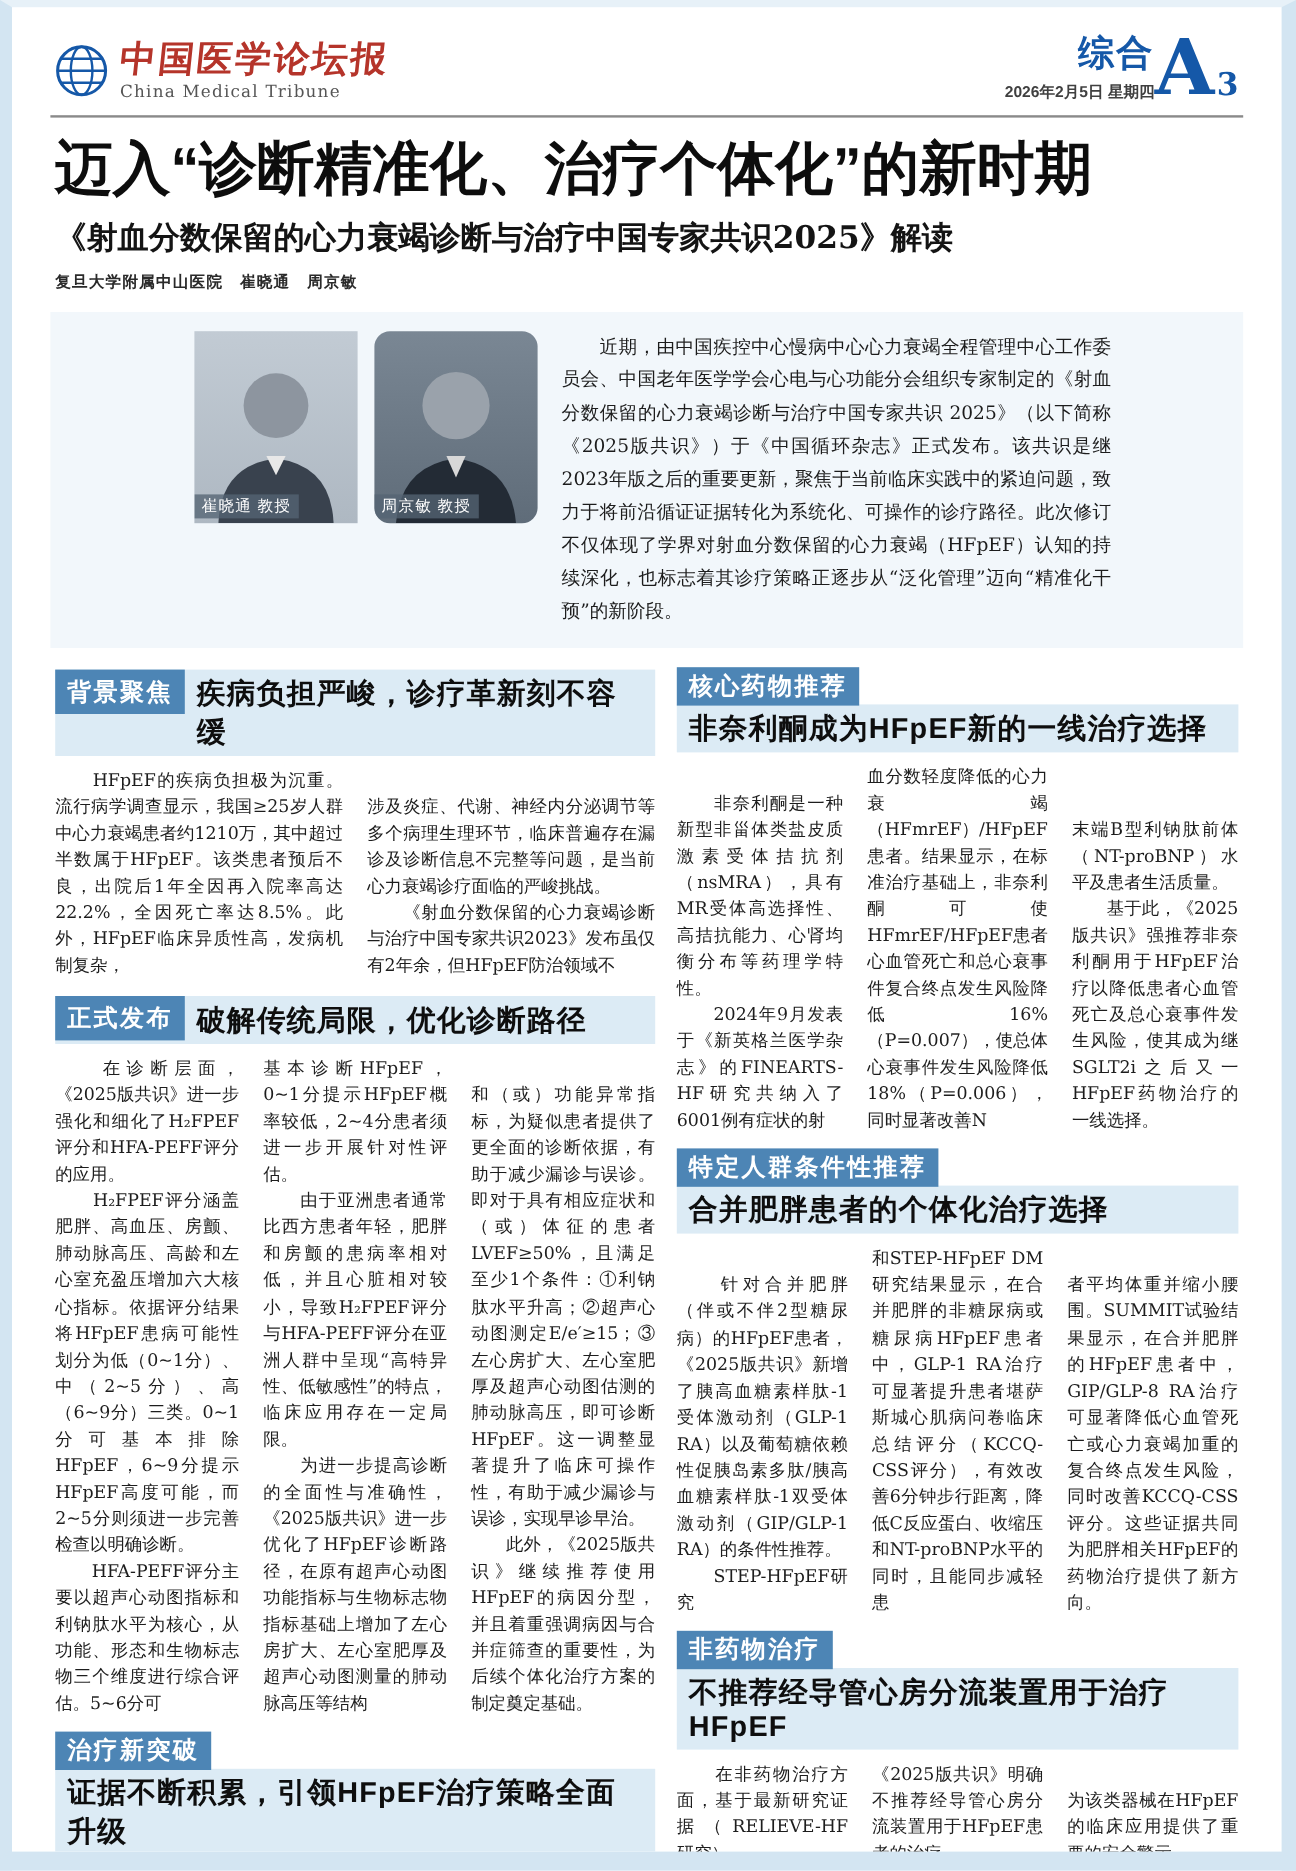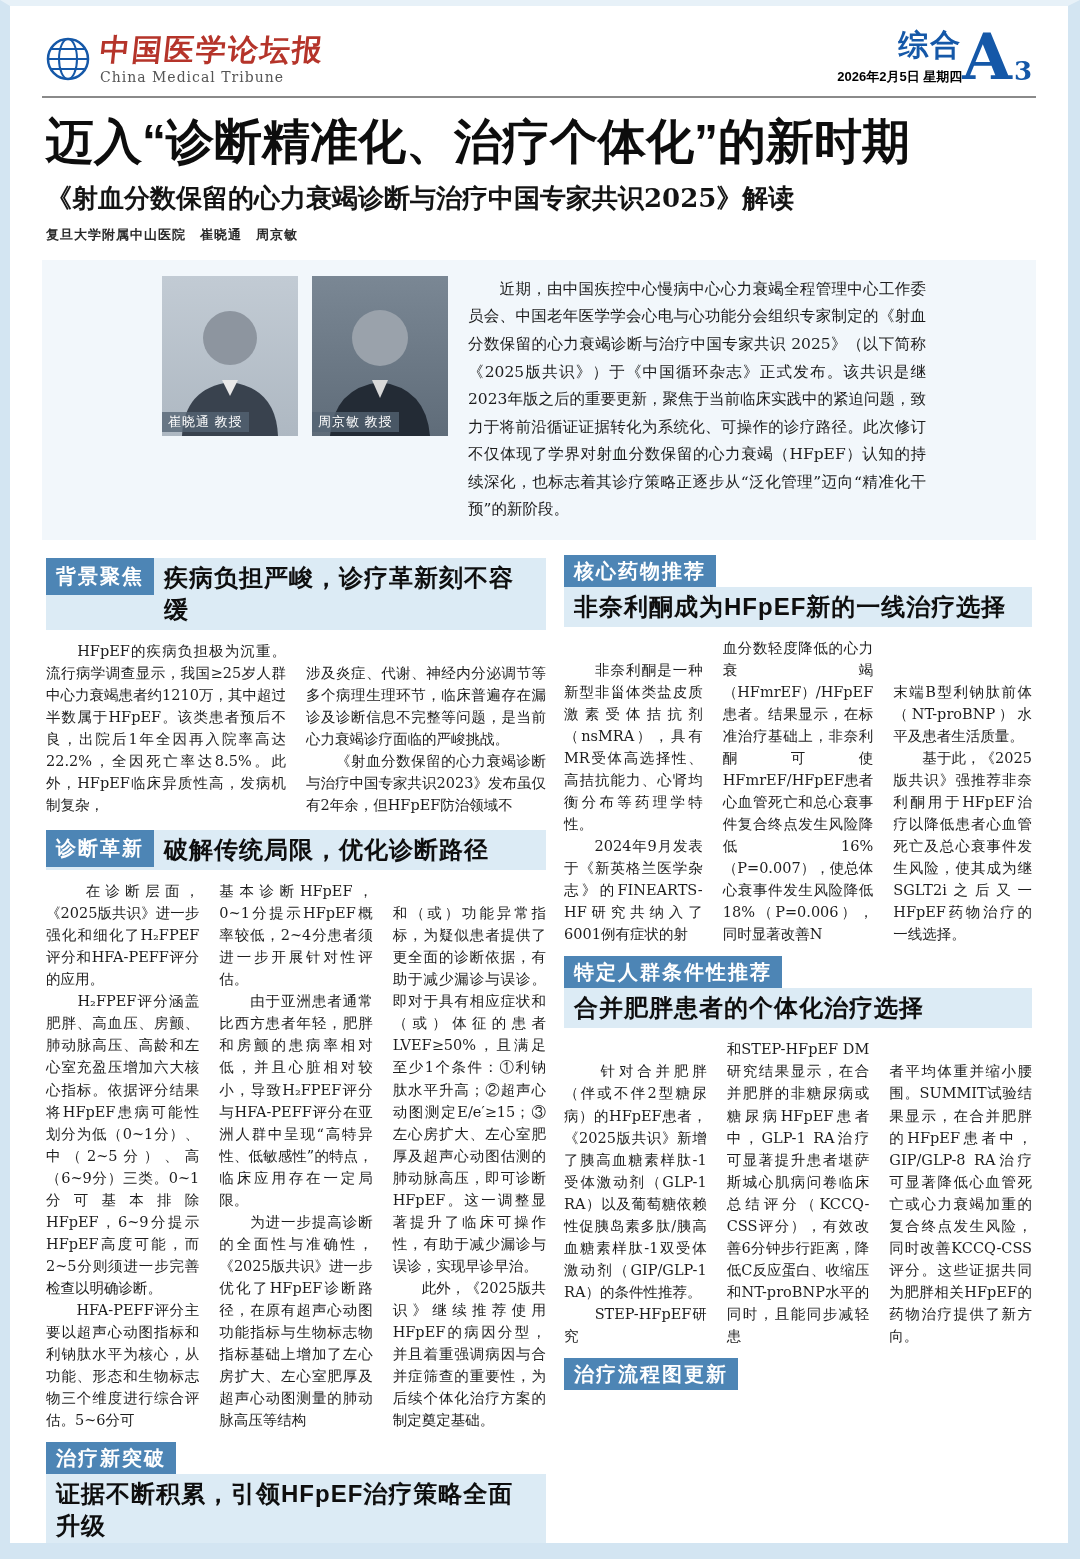--- a/index.html
+++ b/index.html
@@ -17,21 +17,21 @@
     padding:22px 4px 10px 4px;border-bottom:2px solid #8a8a8a;}
   .brand{display:flex;align-items:center;gap:10px;}
   .globe{width:44px;height:44px;}
   .brand-txt{display:flex;flex-direction:column;line-height:1.1;}
   .brand-cn{font-family:"DejaVu Serif",serif;font-size:30px;font-weight:700;color:#b5342a;
     transform:skewX(-6deg);letter-spacing:2px;}
   .brand-en{font-family:"DejaVu Serif",serif;font-size:14px;color:#555;margin-top:4px;letter-spacing:1px;}
   .mast-right{display:flex;align-items:flex-end;}
   .mast-right-col{display:flex;flex-direction:column;align-items:flex-end;}
   .sec-name{color:#1558a8;font-size:30px;font-weight:900;letter-spacing:2px;line-height:1;}
-  .date{font-size:13px;font-weight:700;color:#000000;margin-top:8px;white-space:nowrap;}
+  .date{font-size:13px;font-weight:700;color:#404040;margin-top:8px;white-space:nowrap;}
   .pageno{font-family:"DejaVu Serif",serif;color:#1558a8;line-height:.9;display:flex;align-items:flex-end;}
   .pageno .a{font-size:64px;font-weight:700;}
   .pageno .n{font-size:26px;font-weight:700;margin-left:2px;margin-bottom:2px;}
 
   
   .headline{padding:16px 4px 6px 4px;}
   .title{font-size:48px;font-weight:900;color:#0d0d0d;letter-spacing:0px;line-height:1.15;white-space:nowrap;}
   .subtitle{font-family:"DejaVu Serif",serif;font-size:26px;font-weight:700;color:#141414;margin-top:12px;}
   .byline{font-size:13px;font-weight:700;color:#2a2a2a;margin-top:10px;letter-spacing:1px;}
 
@@ -103,21 +103,21 @@
 
     <div class="intro">
       <div class="photo" style="background:linear-gradient(#c2cbd4,#aeb8c2);">
         <svg width="136" height="160" viewBox="0 0 136 160">
           <circle cx="68" cy="62" r="27" fill="#8d959f"></circle>
           <path d="M20 160 Q22 112 68 106 Q114 112 116 160 Z" fill="#39424e"></path>
           <path d="M60 104 L68 120 L76 104 Z" fill="#e8e8e8"></path>
         </svg>
         <span class="caption">崔晓通 教授</span>
       </div>
-      <div class="photo" style="background:linear-gradient(#7a8794,#5f6c79);">
+      <div class="photo" style="background:linear-gradient(#7a8794,#5f6c79);border-radius:13px;">
         <svg width="136" height="160" viewBox="0 0 136 160">
           <circle cx="68" cy="62" r="28" fill="#9aa2ab"></circle>
           <path d="M18 160 Q22 112 68 106 Q114 112 118 160 Z" fill="#232b35"></path>
           <path d="M60 104 L68 122 L76 104 Z" fill="#d8d8d8"></path>
         </svg>
         <span class="caption">周京敏 教授</span>
       </div>
       <div class="intro-text">　　近期，由中国疾控中心慢病中心心力衰竭全程管理中心工作委员会、中国老年医学学会心电与心功能分会组织专家制定的《射血分数保留的心力衰竭诊断与治疗中国专家共识 2025》（以下简称《2025版共识》）于《中国循环杂志》正式发布。该共识是继2023年版之后的重要更新，聚焦于当前临床实践中的紧迫问题，致力于将前沿循证证据转化为系统化、可操作的诊疗路径。此次修订不仅体现了学界对射血分数保留的心力衰竭（HFpEF）认知的持续深化，也标志着其诊疗策略正逐步从“泛化管理”迈向“精准化干预”的新阶段。</div>
     </div>
 
@@ -132,21 +132,21 @@
           </div>
           <div class="sec-body">
             <div class="tcol">　　HFpEF的疾病负担极为沉重。流行病学调查显示，我国≥25岁人群中心力衰竭患者约1210万，其中超过半数属于HFpEF。该类患者预后不良，出院后1年全因再入院率高达22.2%，全因死亡率达8.5%。此外，HFpEF临床异质性高，发病机制复杂，</div>
             <div class="tcol">涉及炎症、代谢、神经内分泌调节等多个病理生理环节，临床普遍存在漏诊及诊断信息不完整等问题，是当前心力衰竭诊疗面临的严峻挑战。
 　　《射血分数保留的心力衰竭诊断与治疗中国专家共识2023》发布虽仅有2年余，但HFpEF防治领域不</div>
           </div>
         </section>
 
         <section>
           <div class="sec-head-row">
-            <span class="label">诊断革新</span>
+            <span class="label">正式发布</span>
             <span class="stitle">破解传统局限，优化诊断路径</span>
           </div>
           <div class="sec-body">
             <div class="tcol">　　在诊断层面，《2025版共识》进一步强化和细化了H₂FPEF评分和HFA-PEFF评分的应用。
 　　H₂FPEF评分涵盖肥胖、高血压、房颤、肺动脉高压、高龄和左心室充盈压增加六大核心指标。依据评分结果将HFpEF患病可能性划分为低（0~1分）、中（2~5分）、高（6~9分）三类。0~1分可基本排除HFpEF，6~9分提示HFpEF高度可能，而2~5分则须进一步完善检查以明确诊断。
 　　HFA-PEFF评分主要以超声心动图指标和利钠肽水平为核心，从功能、形态和生物标志物三个维度进行综合评估。5~6分可</div>
             <div class="tcol">基本诊断HFpEF，0~1分提示HFpEF概率较低，2~4分患者须进一步开展针对性评估。
 　　由于亚洲患者通常比西方患者年轻，肥胖和房颤的患病率相对低，并且心脏相对较小，导致H₂FPEF评分与HFA-PEFF评分在亚洲人群中呈现“高特异性、低敏感性”的特点，临床应用存在一定局限。
 　　为进一步提高诊断的全面性与准确性，《2025版共识》进一步优化了HFpEF诊断路径，在原有超声心动图功能指标与生物标志物指标基础上增加了左心房扩大、左心室肥厚及超声心动图测量的肺动脉高压等结构</div>
             <div class="tcol">和（或）功能异常指标，为疑似患者提供了更全面的诊断依据，有助于减少漏诊与误诊。即对于具有相应症状和（或）体征的患者LVEF≥50%，且满足至少1个条件：①利钠肽水平升高；②超声心动图测定E/e′≥15；③左心房扩大、左心室肥厚及超声心动图估测的肺动脉高压，即可诊断HFpEF。这一调整显著提升了临床可操作性，有助于减少漏诊与误诊，实现早诊早治。
@@ -186,20 +186,31 @@
             <span class="stitle">合并肥胖患者的个体化治疗选择</span>
           </div>
           <div class="sec-body">
             <div class="tcol">　　针对合并肥胖（伴或不伴2型糖尿病）的HFpEF患者，《2025版共识》新增了胰高血糖素样肽-1受体激动剂（GLP-1 RA）以及葡萄糖依赖性促胰岛素多肽/胰高血糖素样肽-1双受体激动剂（GIP/GLP-1 RA）的条件性推荐。
 　　STEP-HFpEF研究</div>
             <div class="tcol">和STEP-HFpEF DM研究结果显示，在合并肥胖的非糖尿病或糖尿病HFpEF患者中，GLP-1 RA治疗可显著提升患者堪萨斯城心肌病问卷临床总结评分（KCCQ-CSS评分），有效改善6分钟步行距离，降低C反应蛋白、收缩压和NT-proBNP水平的同时，且能同步减轻患</div>
             <div class="tcol">者平均体重并缩小腰围。SUMMIT试验结果显示，在合并肥胖的HFpEF患者中，GIP/GLP-8 RA治疗可显著降低心血管死亡或心力衰竭加重的复合终点发生风险，同时改善KCCQ-CSS评分。这些证据共同为肥胖相关HFpEF的药物治疗提供了新方向。</div>
           </div>
         </section>
 
+        <section>
+          <div class="sec-head-stack">
+            <span class="label">非药物治疗</span>
+            <span class="stitle">不推荐经导管心房分流装置用于治疗HFpEF</span>
+          </div>
+          <div class="sec-body">
+            <div class="tcol">　　在非药物治疗方面，基于最新研究证据（RELIEVE-HF 研究），</div>
+            <div class="tcol">《2025版共识》明确不推荐经导管心房分流装置用于HFpEF患者的治疗，</div>
+            <div class="tcol">为该类器械在HFpEF的临床应用提供了重要的安全警示。</div>
+          </div>
+        </section>
 
         <section>
           <div class="sec-head-stack">
             <span class="label">治疗流程图更新</span>
             
           </div>
 
         </section>
 
       </div>

